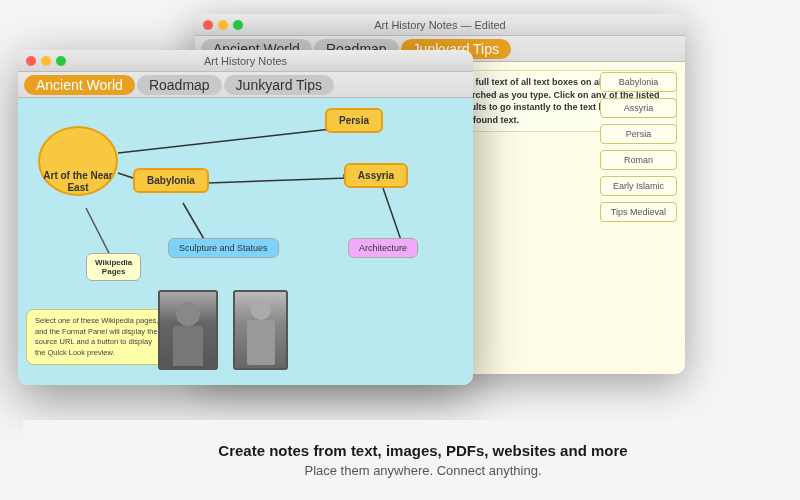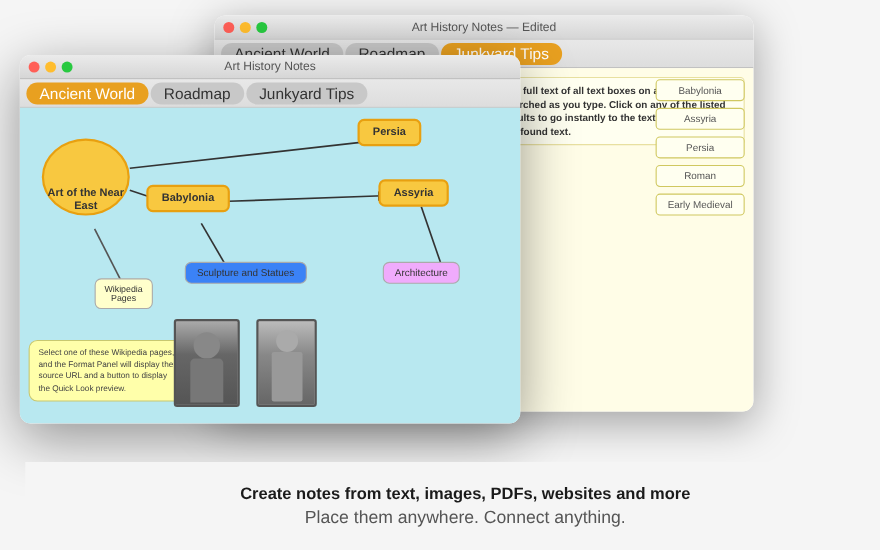--- a/index.html
+++ b/index.html
@@ -246,21 +246,21 @@
       border-radius: 6px;
       padding: 5px 12px;
       font-size: 10px;
       font-weight: 600;
       color: #333;
     }
     .node-sculpture {
       position: absolute;
       left: 150px;
       top: 140px;
-      background: #3b82f6;
+      background: #7dd3fc;
       border: 1.5px solid #aaa;
       border-radius: 6px;
       padding: 4px 10px;
       font-size: 9px;
       color: #333;
     }
     .node-arch {
       position: absolute;
       right: 55px;
       top: 140px;
@@ -275,20 +275,21 @@
       position: absolute;
       left: 68px;
       top: 155px;
       background: #ffffcc;
       border: 1.5px solid #aaa;
       border-radius: 6px;
       padding: 4px 8px;
       font-size: 8px;
       color: #333;
       text-align: center;
+      font-weight: bold;
     }
     .callout-box {
       position: absolute;
       left: 8px;
       bottom: 20px;
       background: #ffffaa;
       border: 1.5px solid #c8c870;
       border-radius: 8px;
       padding: 6px 8px;
       font-size: 7.5px;
@@ -400,21 +401,21 @@
       gap: 4px;
       background: #f5f5f5;
       margin-left: 23px;
     }
     .headline {
       font-size: 15px;
       font-weight: 700;
       color: #1a1a1a;
     }
     .subline {
-      font-size: 16px;
+      font-size: 13px;
       color: #555;
     }
   </style>
 </head>
 <body>
 
 <div class="screenshot-area">
 
   <div class="window-back">
     <div class="title-bar">
@@ -451,21 +452,22 @@
       </div>
       <div class="wbc-right">
         <div class="yellow-text-block">
           <span class="bold">The full text of all text boxes on all sheets is searched as you type. Click on any of the listed results to go instantly to the text box containing the found text.</span>
         </div>
         <div class="sidebar-items">
           <div class="sidebar-node">Babylonia</div>
           <div class="sidebar-node">Assyria</div>
           <div class="sidebar-node">Persia</div>
           <div class="sidebar-node">Roman</div>
-          <div class="sidebar-node">Early Medieval</div>
+          <div class="sidebar-node">Early Islamic</div>
+          <div class="sidebar-node">Tips Medieval</div>
         </div>
       </div>
     </div>
   </div>
 
   <div class="window-front">
     <div class="title-bar">
       <div class="dots">
         <div class="dot dot-red"></div>
         <div class="dot dot-yellow"></div>

